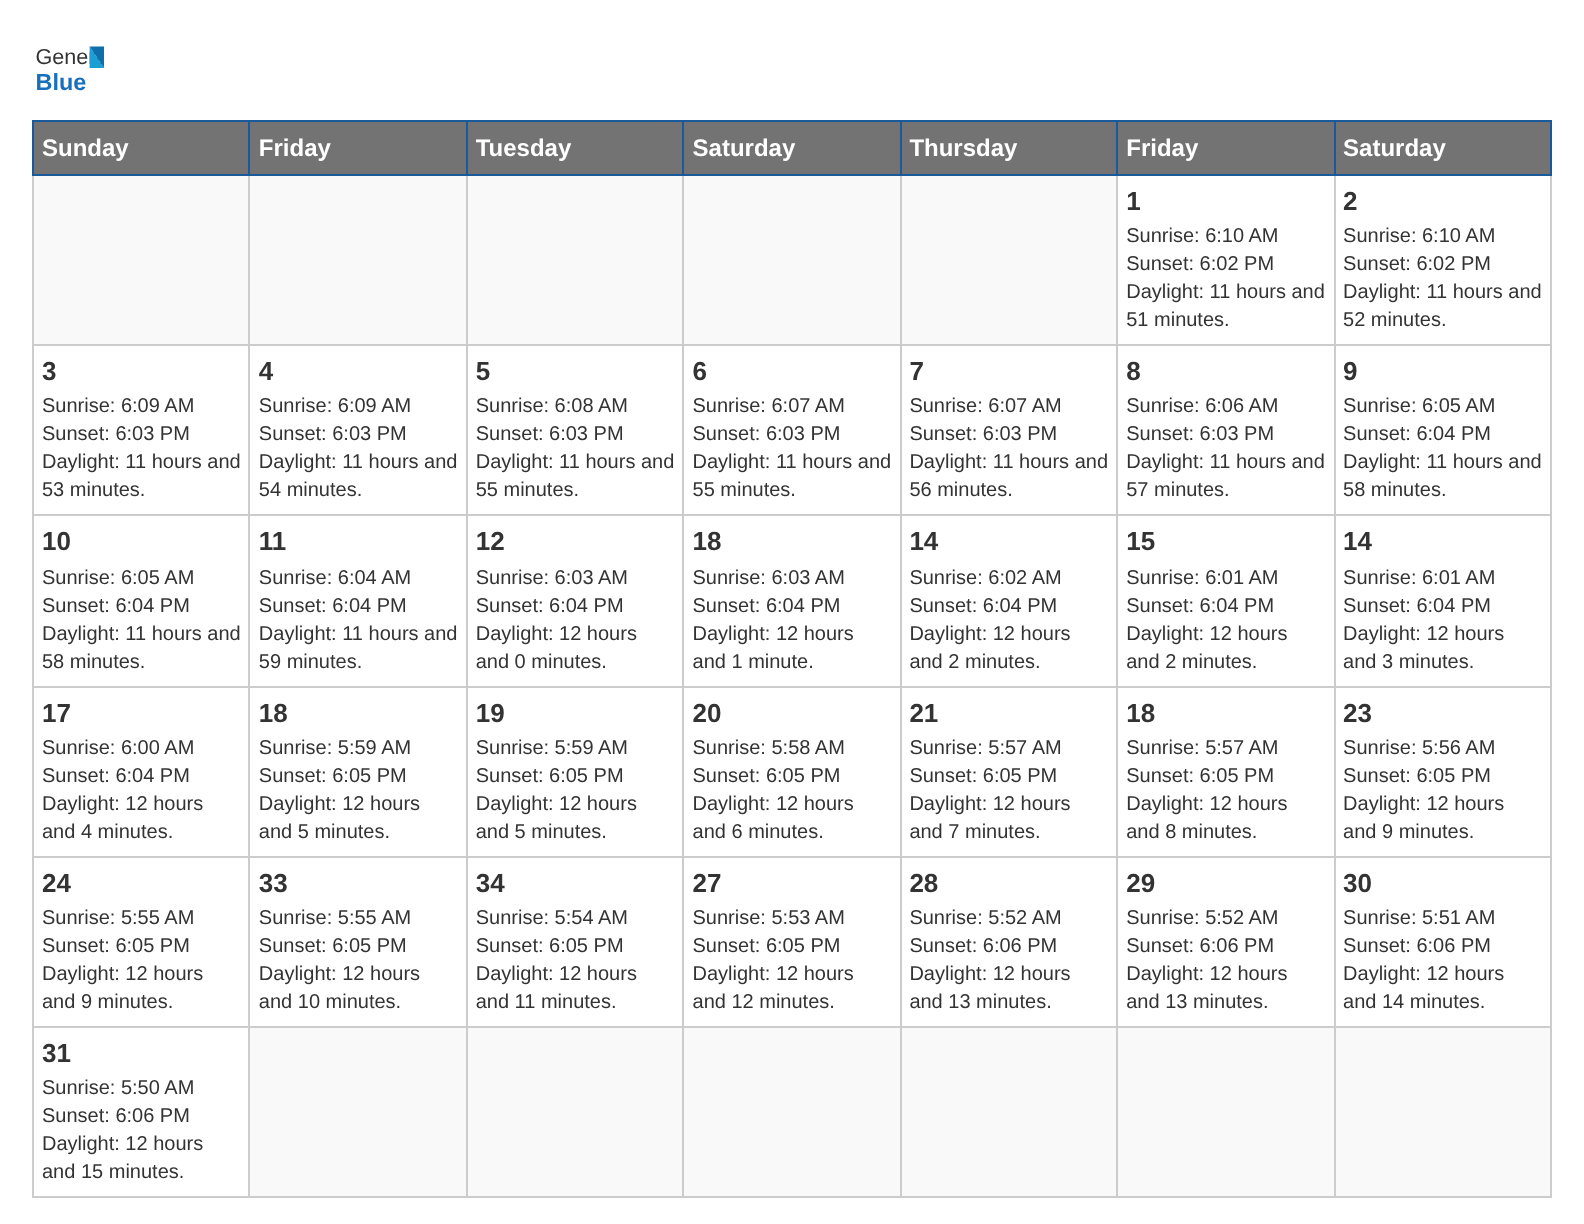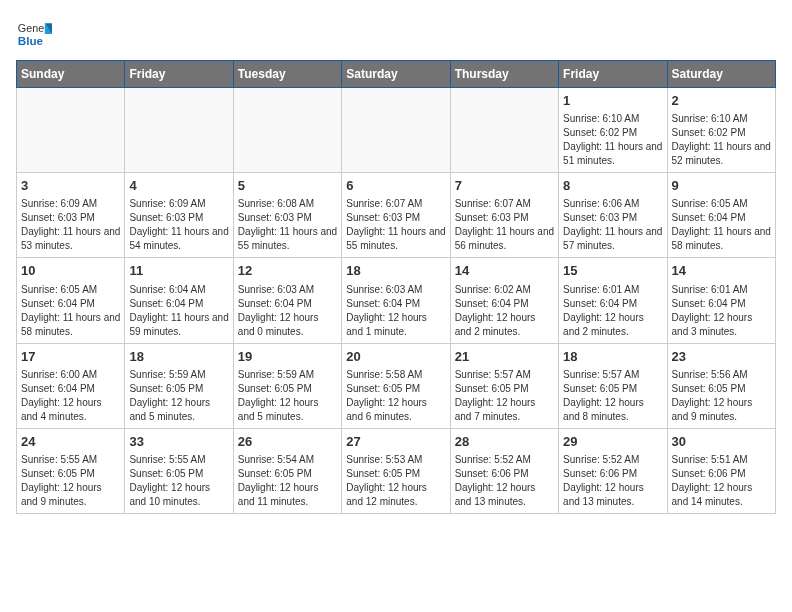--- a/index.html
+++ b/index.html
@@ -293,21 +293,21 @@
 and 9 minutes.</div>
         </td>
         <td>
           <span class="day-number">33</span>
           <div class="day-info">Sunrise: 5:55 AM
 Sunset: 6:05 PM
 Daylight: 12 hours
 and 10 minutes.</div>
         </td>
         <td>
-          <span class="day-number">26</span>
+          <span class="day-number">34</span>
           <div class="day-info">Sunrise: 5:54 AM
 Sunset: 6:05 PM
 Daylight: 12 hours
 and 11 minutes.</div>
         </td>
         <td>
           <span class="day-number">27</span>
           <div class="day-info">Sunrise: 5:53 AM
 Sunset: 6:05 PM
 Daylight: 12 hours
@@ -327,15 +327,30 @@
 Daylight: 12 hours
 and 13 minutes.</div>
         </td>
         <td>
           <span class="day-number">30</span>
           <div class="day-info">Sunrise: 5:51 AM
 Sunset: 6:06 PM
 Daylight: 12 hours
 and 14 minutes.</div>
         </td>
+      </tr>
+      <tr>
+        <td>
+          <span class="day-number">31</span>
+          <div class="day-info">Sunrise: 5:50 AM
+Sunset: 6:06 PM
+Daylight: 12 hours
+and 15 minutes.</div>
+        </td>
+        <td class="empty"></td>
+        <td class="empty"></td>
+        <td class="empty"></td>
+        <td class="empty"></td>
+        <td class="empty"></td>
+        <td class="empty"></td>
       </tr>
     </tbody>
 </table>
 
 </body></html>

